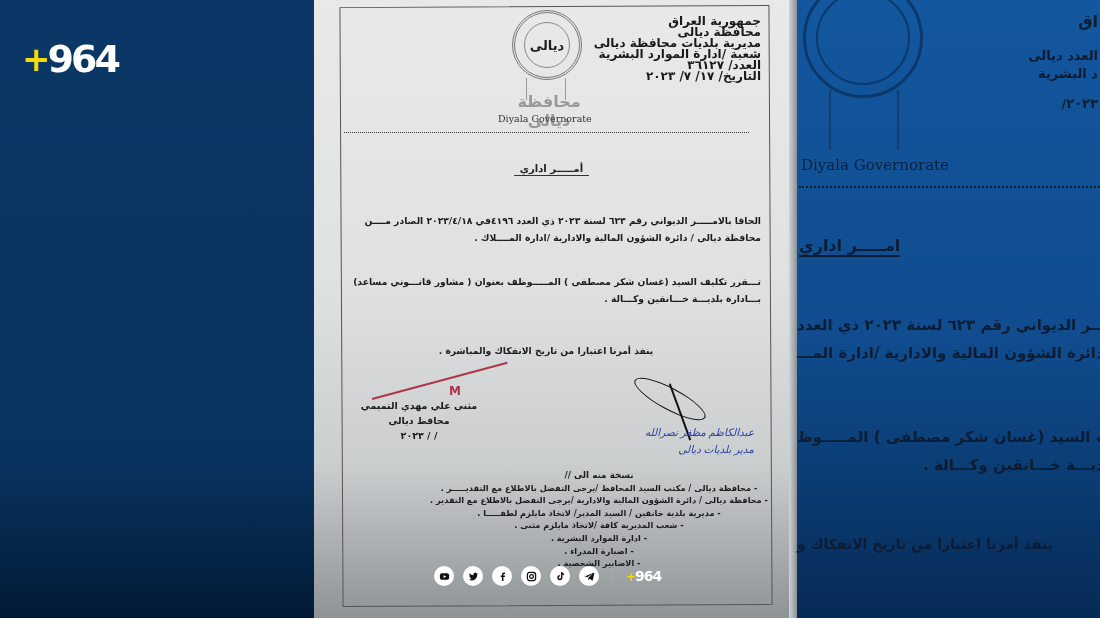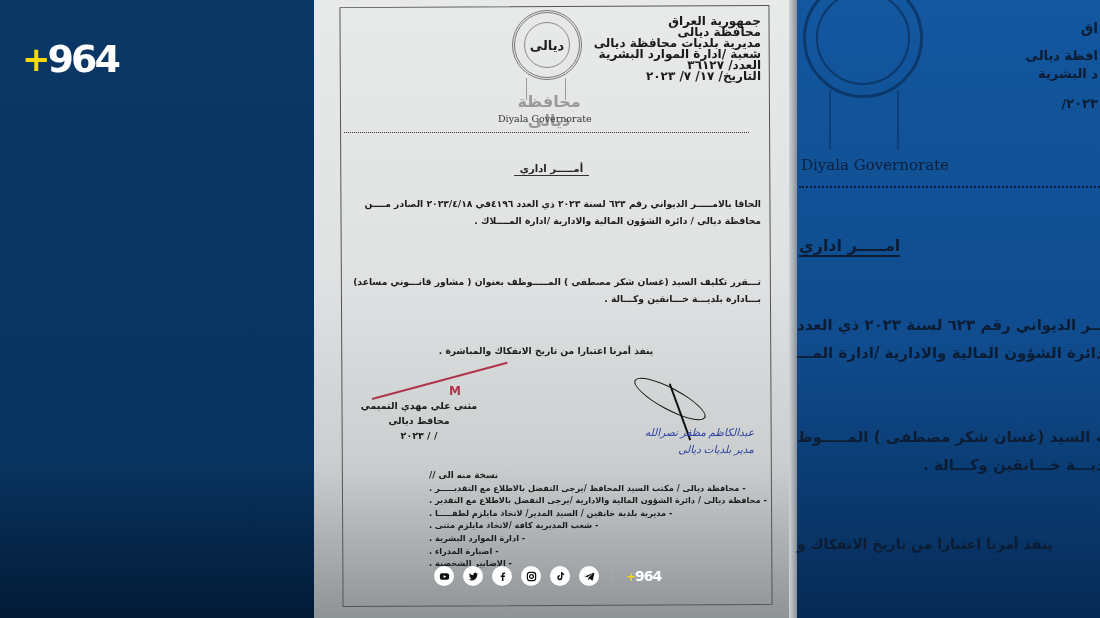--- a/index.html
+++ b/index.html
@@ -100,21 +100,21 @@
     .title {
       position: absolute; left: 0; width: 475px; top: 163px; text-align: center;
       direction: rtl; font-size: 10px; font-weight: bold; color: #222;
     }
     .title span { border-bottom: 1.5px solid #333; padding: 0 6px 1px; }
     .para {
       position: absolute; direction: rtl; text-align: right;
       font-size: 9.2px; font-weight: bold; color: #1b1b1b; line-height: 17px;
     }
     .para div { white-space: nowrap; }
-    .p1 { right: 28px; top: 195px; width: 420px; }
+    .p1 { right: 28px; top: 212px; width: 420px; }
     .p2 { right: 28px; top: 273px; width: 420px; }
     .p3 { left: 0; width: 464px; top: 342px; text-align: center; }
     .governor {
       position: absolute; left: 40px; top: 398px; width: 130px; direction: rtl;
       text-align: center; font-size: 9.5px; font-weight: bold; color: #1b1b1b; line-height: 15px;
     }
     .strike {
       position: absolute; left: 58px; top: 398px; width: 140px; height: 1.5px;
       background: #b0344a; transform: rotate(-15deg); transform-origin: left center;
     }
@@ -128,21 +128,21 @@
     .sig-stroke {
       position: absolute; left: 365px; top: 382px; width: 1.5px; height: 60px;
       background: #111; transform: rotate(-20deg);
     }
     .director {
       position: absolute; left: 290px; top: 424px; width: 150px; direction: rtl;
       text-align: right; color: #2b3fa3; font-size: 10.5px; line-height: 17px;
       font-style: italic; font-family: Liberation Serif, serif;
     }
     .copies {
-      position: absolute; right: 20px; top: 469px; width: 340px; direction: rtl; text-align: left;
+      position: absolute; right: 20px; top: 469px; width: 340px; direction: rtl; text-align: center;
       font-size: 8.2px; font-weight: bold; color: #1b1b1b; line-height: 12.6px;
     }
     .copies .head { font-size: 8.8px; }
     .copies li { list-style: none; white-space: nowrap; }
     .copies li::before { content: "-  "; }
 
     .social-bar {
       position: absolute; left: 434px; top: 566px; display: flex; align-items: center; gap: 9px;
     }
     .social-icon {
@@ -164,22 +164,22 @@
 
 <div class="brand-logo">
   <span class="plus">+</span>
   <span>964</span>
 </div>
 
 <div class="bg-right">
   <div class="edge"></div>
   <div class="mag-seal"></div>
   <div class="mag-seal-pillars"></div>
-  <div class="mag-text" style="right:2px; top:20px; font-size:14px;">اق</div>
-  <div class="mag-text" style="right:2px; top:48px; font-size:13px;">افظة ديالى</div>
+  <div class="mag-text" style="right:2px; top:12px; font-size:16px;">اق</div>
+  <div class="mag-text" style="right:2px; top:48px; font-size:13px;">العدد ديالى</div>
   <div class="mag-text" style="right:2px; top:66px; font-size:13px;">د البشرية</div>
   <div class="mag-text" style="right:2px; top:96px; font-size:13px;">٢٠٢٣/</div>
   <div class="mag-gov">Diyala Governorate</div>
   <div class="mag-rule"></div>
   <div class="mag-text" style="left:10px; top:236px; font-size:16px; border-bottom:2px solid #0c1c33;">امـــــر اداري</div>
   <div class="mag-text" style="left:8px; top:316px; font-size:15px;">ـــر الديواني رقم ٦٢٣ لسنة ٢٠٢٣ ذي العدد</div>
   <div class="mag-text" style="left:8px; top:344px; font-size:15px;">/ دائرة الشؤون المالية والادارية /ادارة المـــ</div>
   <div class="mag-text" style="left:8px; top:428px; font-size:15px;">يف السيد (غسان شكر مصطفى ) المـــــوظ</div>
   <div class="mag-text" style="left:134px; top:456px; font-size:15px;">ديـــة خـــانقين وكـــالة .</div>
   <div class="mag-text" style="left:8px; top:536px; font-size:14px;">ينفذ أمرنا اعتبارا من تاريخ الانفكاك و</div>

